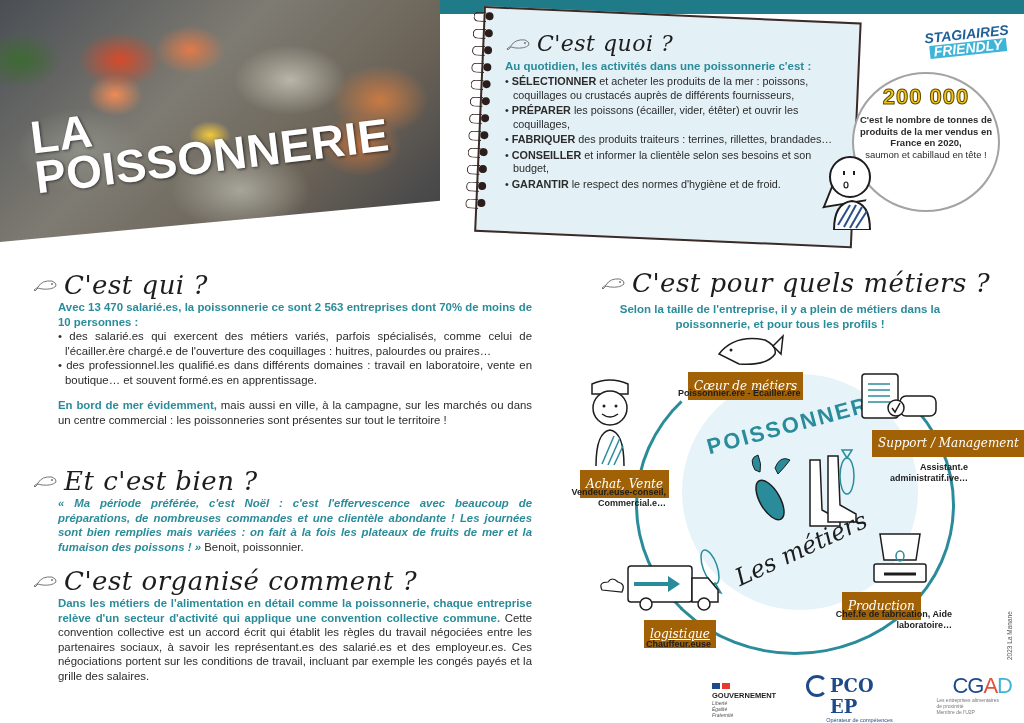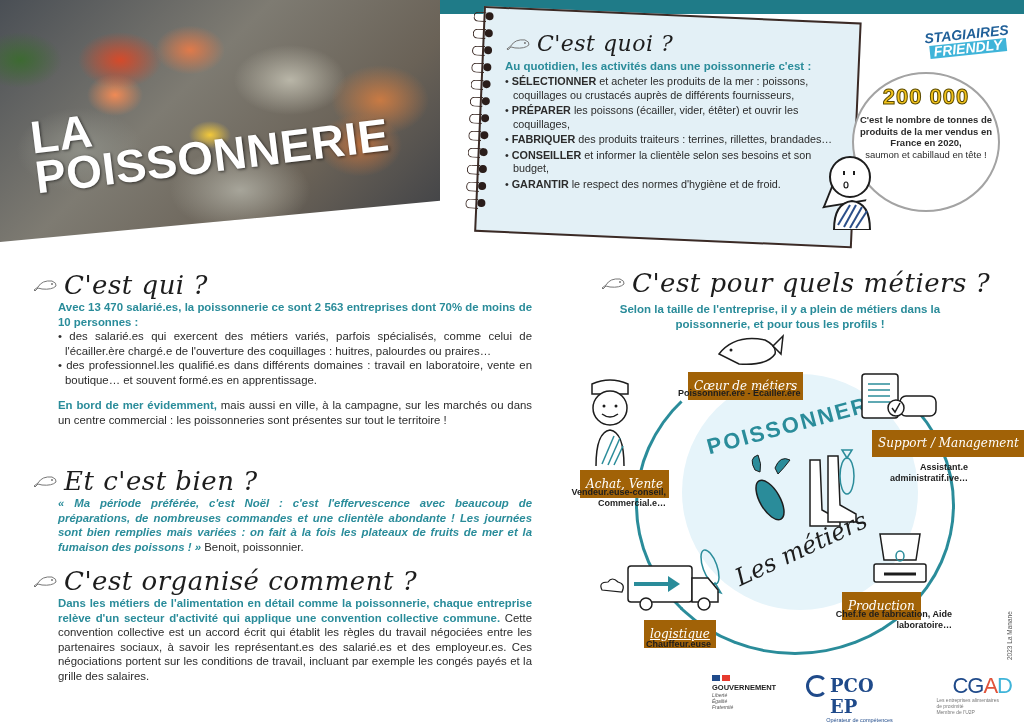--- a/index.html
+++ b/index.html
@@ -80,21 +80,21 @@
   .ring-arc { position: absolute; left: 75px; top: 25px; width: 320px; height: 300px; border: 3px solid #2a8c9a; border-radius: 50%;
     border-top-color: transparent; border-left-color: #2a8c9a; }
 
   .label-box { position: absolute; background: #a16207; color: #ffffff; font-family: "DejaVu Serif", serif; font-style: italic; font-size: 12px; padding: 7px 6px; line-height: 14px; white-space: nowrap; }
   .role { position: absolute; font-size: 9px; font-weight: bold; color: #1d1d1d; line-height: 11px; text-align: right; white-space: nowrap; }
 
   .center-title { position: absolute; left: 130px; top: 80px; width: 220px; text-align: center; font-weight: 900; font-size: 22px; color: #2a8c9a; letter-spacing: 2px; transform: rotate(-15deg); }
   .center-sub { position: absolute; left: 170px; top: 205px; font-family: "DejaVu Serif", serif; font-style: italic; font-size: 24px; color: #1d1d1d; transform: rotate(-25deg); }
 
   .footer-logos { position: absolute; left: 712px; top: 675px; width: 300px; height: 44px; display: flex; align-items: flex-start; gap: 30px; }
-  .gouv { font-size: 7.5px; font-weight: bold; color: #1d1d1d; line-height: 9px; }
+  .gouv { font-size: 7.5px; font-weight: bold; color: #1d1d1d; line-height: 9px; margin-top: 8px; }
   .gouv .flag { display: flex; gap: 2px; margin-bottom: 2px; }
   .gouv .flag span { width: 8px; height: 6px; display: block; }
   .gouv small { display: block; font-weight: normal; font-style: italic; font-size: 5px; line-height: 6px; color: #555; }
   .opco { display: flex; align-items: flex-start; gap: 2px; font-family: "DejaVu Serif", serif; color: #1f4a8a; font-weight: bold; font-size: 18px; }
   .opco-o { width: 22px; height: 22px; border: 3px solid #1f4a8a; border-radius: 50%; border-right-color: transparent; }
   .opco-sub { font-size: 5.5px; color: #1f4a8a; font-family: "Liberation Sans", sans-serif; font-weight: normal; display: block; margin-left: 20px; }
   .cgad { font-weight: 400; font-size: 22px; letter-spacing: -1px; line-height: 22px; margin-left: 16px; }
   .cgad span:nth-child(1) { color: #1f4a8a; } .cgad span:nth-child(2) { color: #1f4a8a; } .cgad span:nth-child(3) { color: #e0533a; } .cgad span:nth-child(4) { color: #3fb4d9; }
   .cgad-sub { font-size: 5px; color: #777; line-height: 6px; }
 

